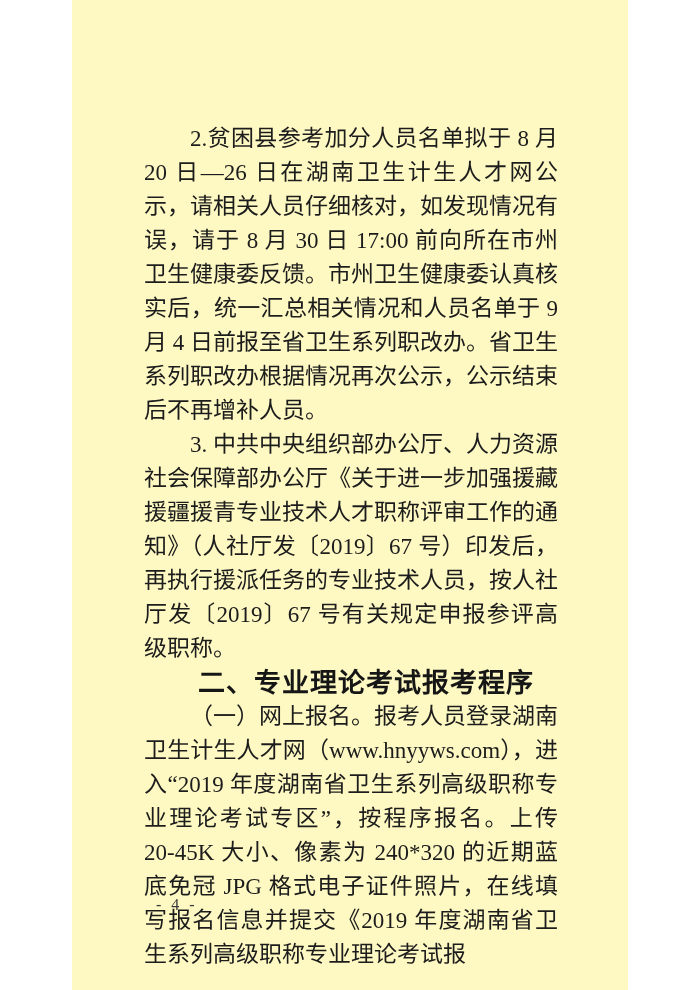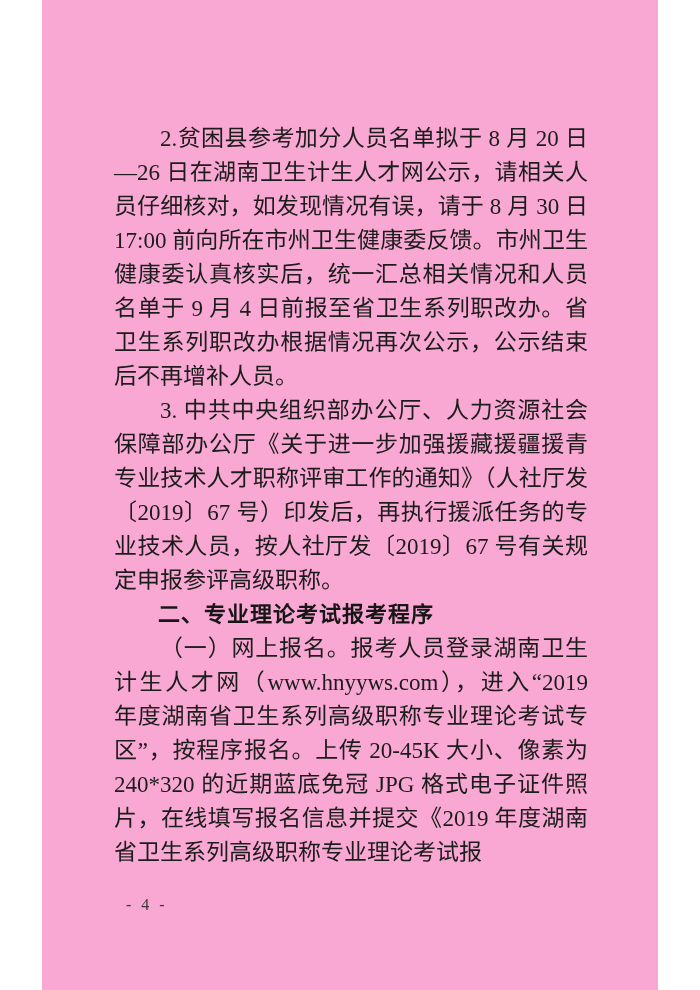--- a/index.html
+++ b/index.html
@@ -2,41 +2,41 @@
 <html lang="zh-CN"><head>
 <meta charset="utf-8">
 <style>
   html, body {
     margin: 0;
     padding: 0;
     background: #ffffff;
   }
   .page {
     position: relative;
-    width: 616px;
+    width: 556px;
     height: 990px;
     margin: 0 auto;
-    background: #f9a8d4;
+    background: #fef9c3;
     box-sizing: border-box;
     padding: 122px 70px 0 72px;
     overflow: hidden;
     color: #1c1c1c;
     font-family: "Liberation Serif", "DejaVu Serif", serif;
   }
   .body-para {
     margin: 0;
     font-size: 23px;
     line-height: 34px;
     text-align: justify;
     text-justify: inter-ideograph;
     text-indent: 2em;
   }
   .section-heading {
     margin: 0;
-    font-size: 22px;
+    font-size: 27px;
     line-height: 34px;
     text-indent: 2em;
     font-weight: 700;
     color: #161616;
     font-family: "Liberation Sans", "DejaVu Sans", sans-serif;
     letter-spacing: 1px;
   }
   .page-number {
     position: absolute;
     left: 84px;

